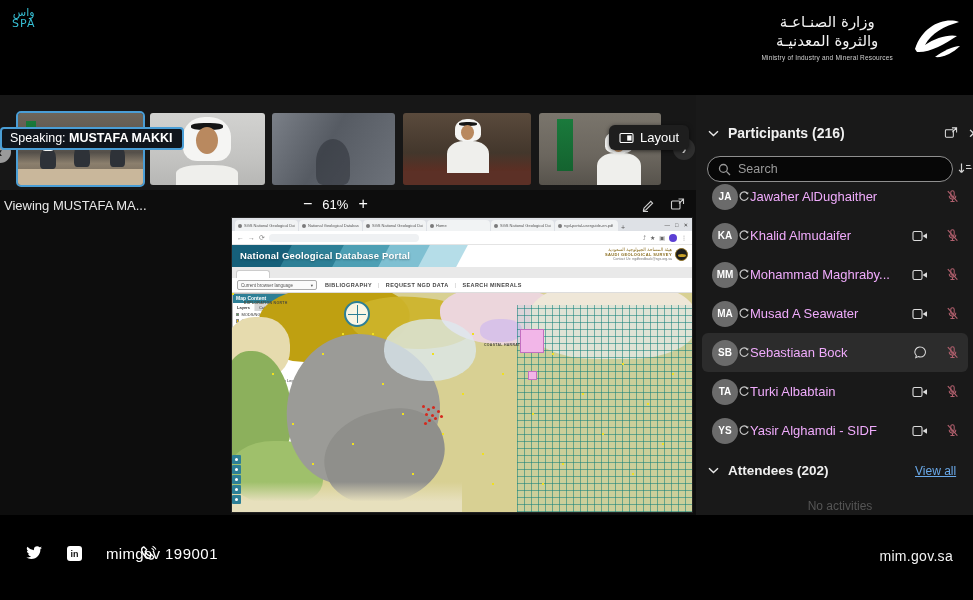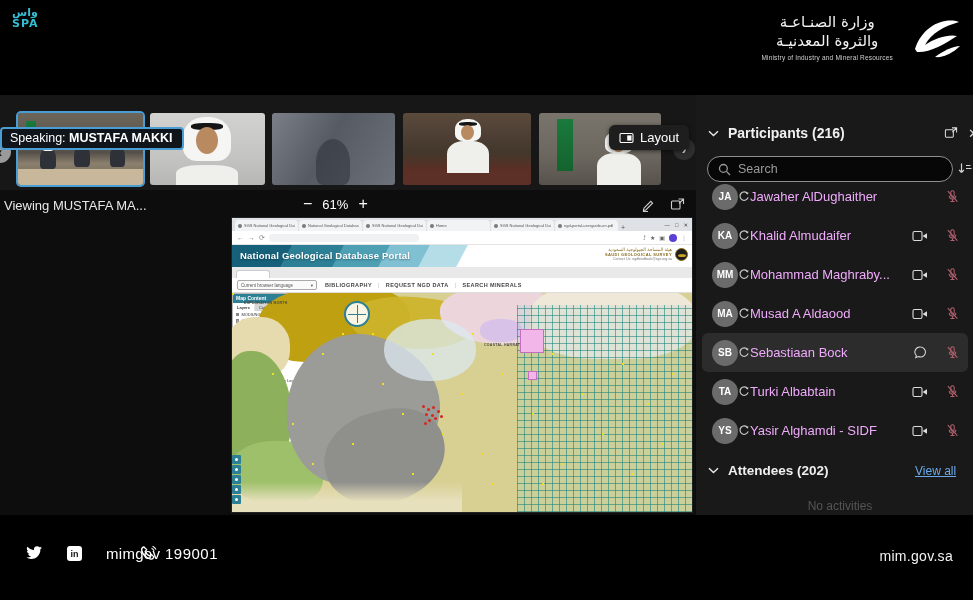--- a/index.html
+++ b/index.html
@@ -2,22 +2,22 @@
 <html><head>
 <meta charset="utf-8">
 <style>
   * { margin:0; padding:0; box-sizing:border-box; }
   html,body { width:973px; height:600px; background:#000; overflow:hidden;
               font-family:"Liberation Sans", sans-serif; }
   .abs { position:absolute; }
   #canvas { position:relative; width:973px; height:600px; background:#000; overflow:hidden; }
 
   
-  .spa-logo { left:12px; top:7px; color:#36bfd4; font-weight:700; line-height:11px;
-              font-size:11px; letter-spacing:1px; 
+  .spa-logo { left:12px; top:7px; color:#36bfd4; font-weight:400; line-height:11px;
+              font-size:11px; letter-spacing:1px; text-align:center;
               font-family:"DejaVu Sans", sans-serif; }
   .ministry { right:10px; top:13px; display:flex; align-items:center; gap:12px; }
   .ministry-text { text-align:center; color:#f2f2f2; font-family:"DejaVu Sans", sans-serif; }
   .ministry-ar { font-size:15px; line-height:19px; letter-spacing:1px; }
   .ministry-en { font-size:6.5px; color:#cfcfcf; margin-top:3px; letter-spacing:.2px;
                  font-family:"Liberation Sans", sans-serif; }
 
   
   .mtg-window { left:0; top:95px; width:973px; height:420px; background:#0d0d0d; }
   .filmstrip-bg { left:0; top:95px; width:973px; height:95px; background:#171717; }
@@ -632,21 +632,21 @@
     </span>
   </div>
   <div class="p-row">
     <span class="avatar">MA</span>
     <span>
           <svg width="12" height="12" viewBox="0 0 12 12">
   <path d="M9.6 2.6 A4.2 4.2 0 1 0 10.2 6.4" fill="none" stroke="#c8c8c8" stroke-width="1.2"></path>
   <path d="M10.4 1.1 L10.1 3.6 L7.8 2.8 Z" fill="#c8c8c8"></path>
           </svg>
         </span>
-    <span class="p-name">Musad A Aldaood</span>
+    <span class="p-name">Musad A Seawater</span>
     <span class="p-icons">
       <span class="icon-slot">
             <svg width="16" height="12" viewBox="0 0 16 12">
   <rect x="1" y="1.5" width="9" height="9" rx="1.5" fill="none" stroke="#dcdcdc" stroke-width="1.1"></rect>
   <path d="M10.5 6 L15 3.2 V8.8 Z" fill="#dcdcdc"></path>
             </svg>
           </span>
       <span class="icon-slot">
             <svg width="15" height="15" viewBox="0 0 16 16">
   <rect x="6.2" y="1.8" width="3.6" height="7" rx="1.8" fill="none" stroke="#b2606e" stroke-width="1.1"></rect>

